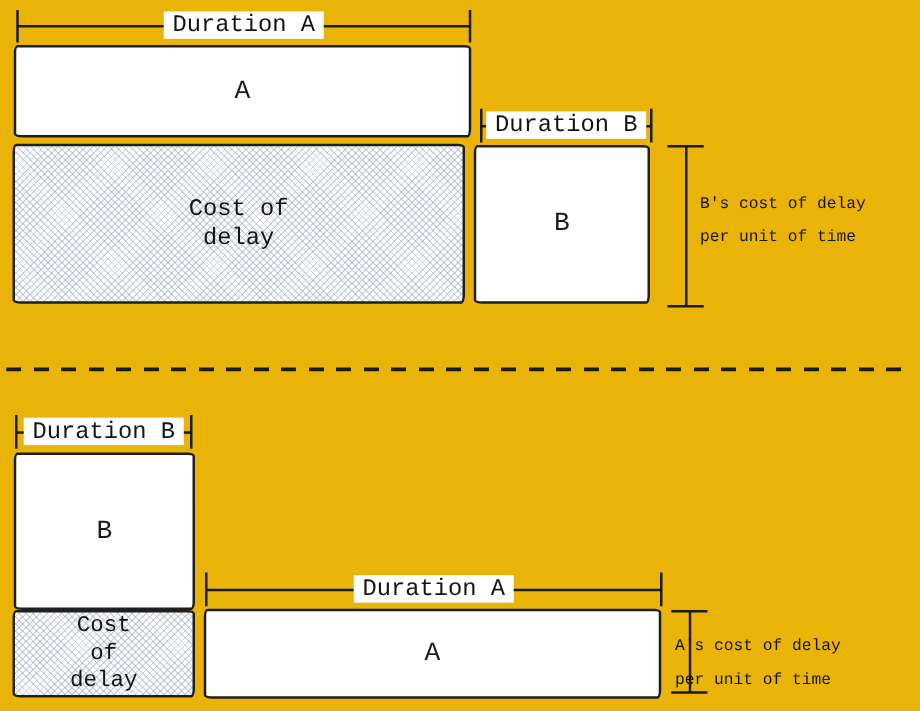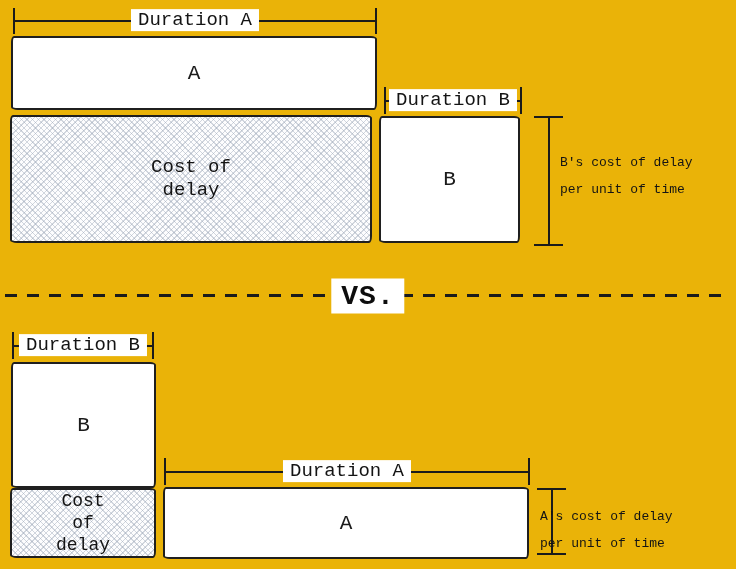--- a/index.html
+++ b/index.html
@@ -95,21 +95,20 @@
     </div>
 
     <div class="side-label" style="left:560px;top:149px;">
       <div>B's cost of delay</div>
       <div>per unit of time</div>
     </div>
 
   </div>
 
   <div class="divider"></div>
-  <div class="vs">VS.</div>
 
   <div>
 
     <div class="hb" style="left:12px;top:332px;width:142px;height:27px;">
       <div class="tick l"></div>
       <div class="tick r"></div>
       <div class="hline"></div>
       <span class="hb-label">Duration B</span>
     </div>
 

